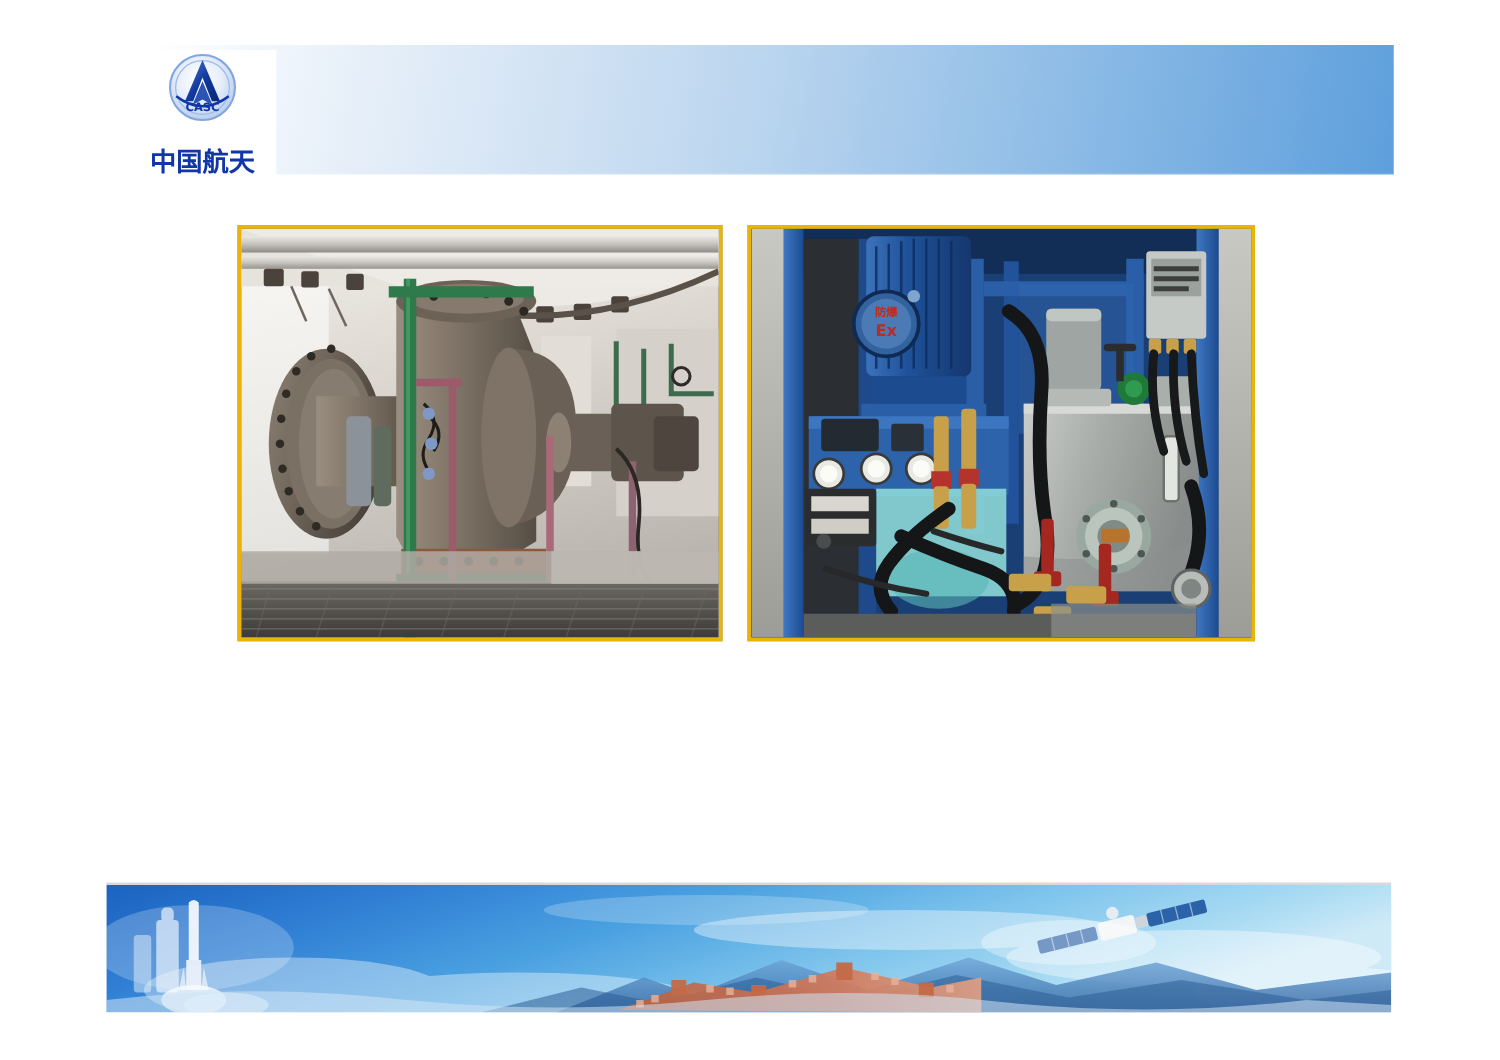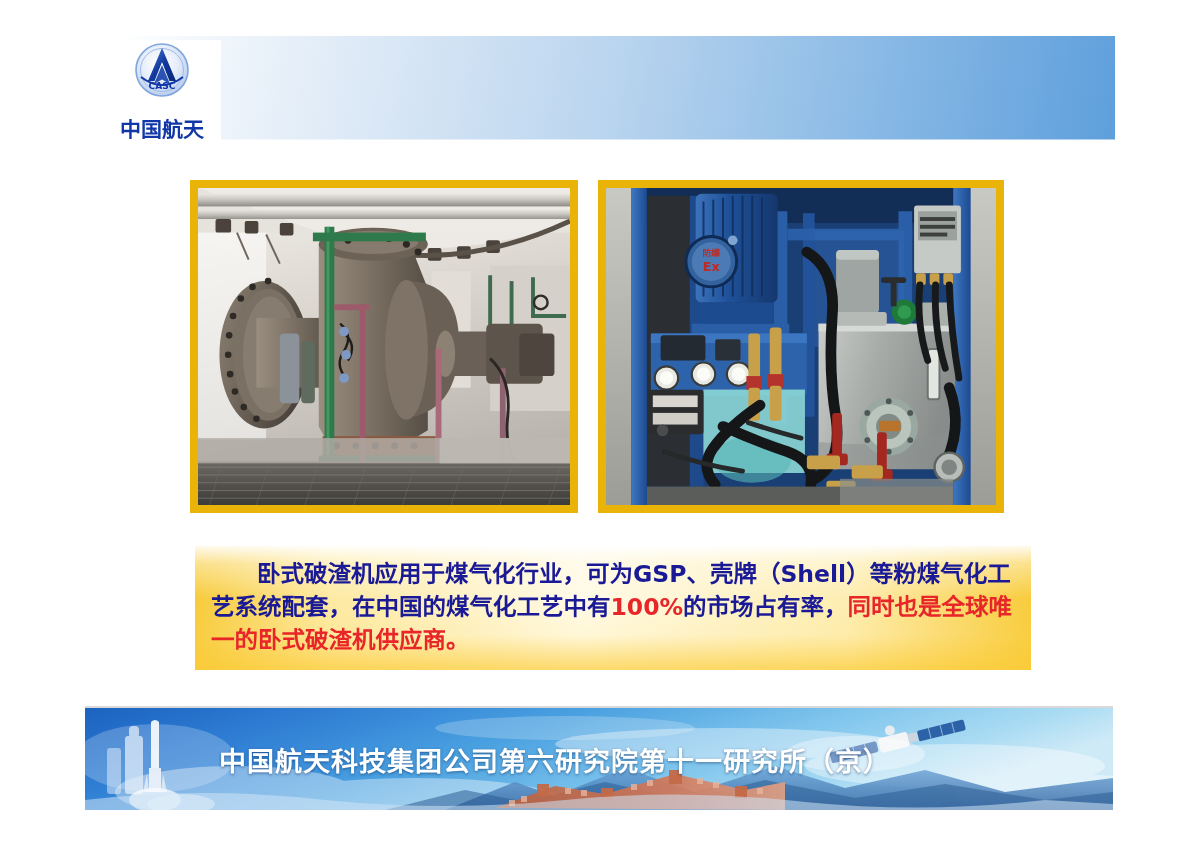--- a/index.html
+++ b/index.html
@@ -85,21 +85,21 @@
     letter-spacing: 0px;
     line-height: 1;
     margin-top: 17px;
     font-family: "DejaVu Sans", "Liberation Sans", sans-serif;
     white-space: nowrap;
   }
 
   
   .photo {
     position: absolute;
-    border: 8px solid #eab308;
+    border: 3px solid #eab308;
     box-sizing: border-box;
     overflow: hidden;
     background: #888;
   }
   #photo-left  { left: 190px; top: 180px; width: 388px; height: 333px; }
   #photo-right { left: 598px; top: 180px; width: 406px; height: 333px; }
   .photo svg { display: block; width: 100%; height: 100%; }
 
   
   .caption-box {
@@ -536,25 +536,20 @@
       </g>
 
       <circle cx="352" cy="288" r="15" fill="#b9bdba" stroke="#5f6462" stroke-width="2.5"></circle>
       <circle cx="352" cy="288" r="8" fill="#7f8583"></circle>
 
       <rect x="42" y="308" width="314" height="19" fill="#5a5d5a"></rect>
       <rect x="240" y="300" width="116" height="27" fill="#8c8f8a" opacity=".7"></rect>
     </svg>
   </div>
 
-  <div class="caption-box">
-    <div class="caption-text">
-      <span>卧式破渣机应用于煤气化行业，可为GSP、壳牌（Shell）等粉煤气化工艺系统配套，在中国的煤气化工艺中有</span><span class="hl-red">100%</span><span>的市场占有率，</span><span class="hl-red">同时也是全球唯一的卧式破渣机供应商。</span>
-    </div>
-  </div>
 
   <div class="footer-band">
     <svg viewBox="0 0 1028 102" preserveAspectRatio="none" xmlns="http://www.w3.org/2000/svg">
       <defs>
         <linearGradient id="sky" x1="0" y1="0" x2="1" y2="0.3">
           <stop offset="0%" stop-color="#1b63c0"></stop>
           <stop offset="22%" stop-color="#2f7ed4"></stop>
           <stop offset="45%" stop-color="#49a0e0"></stop>
           <stop offset="68%" stop-color="#7cc3ec"></stop>
           <stop offset="88%" stop-color="#a9dbf3"></stop>
@@ -636,15 +631,14 @@
         </g>
         <circle cx="8" cy="-12" r="5" fill="#e6ecf2"></circle>
       </g>
 
       <ellipse cx="770" cy="46" rx="70" ry="18" fill="#ffffff" opacity=".35"></ellipse>
 
       <path d="M0 92 Q120 78 240 92 Q360 104 480 92 Q600 80 720 94 Q840 106 960 92 L1028 96 L1028 102 L0 102 Z" fill="#cfe4f5" opacity=".55"></path>
     </svg>
   </div>
 
-  <div class="footer-text">中国航天科技集团公司第六研究院第十一研究所（京）</div>
 
 </div>
 
 </body></html>

